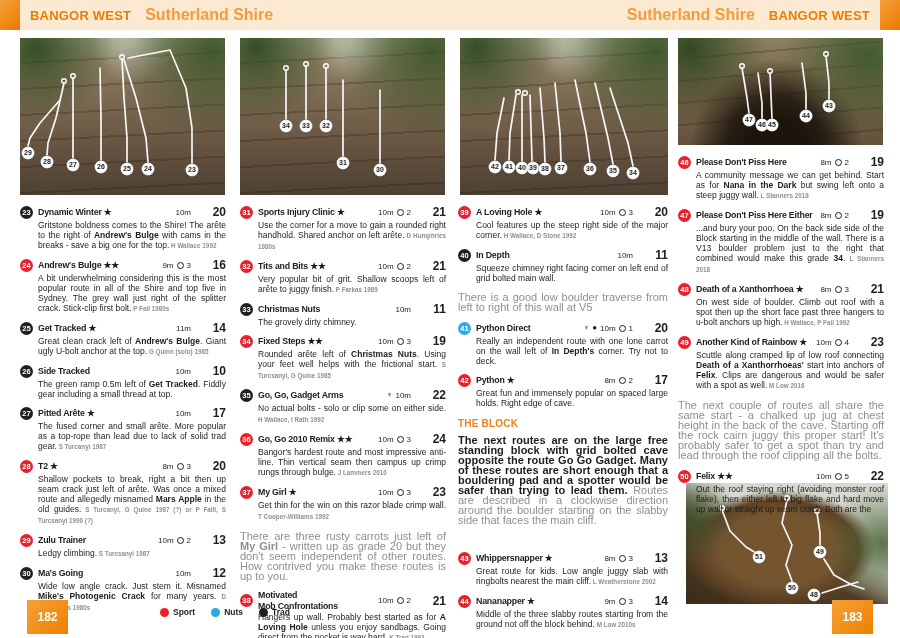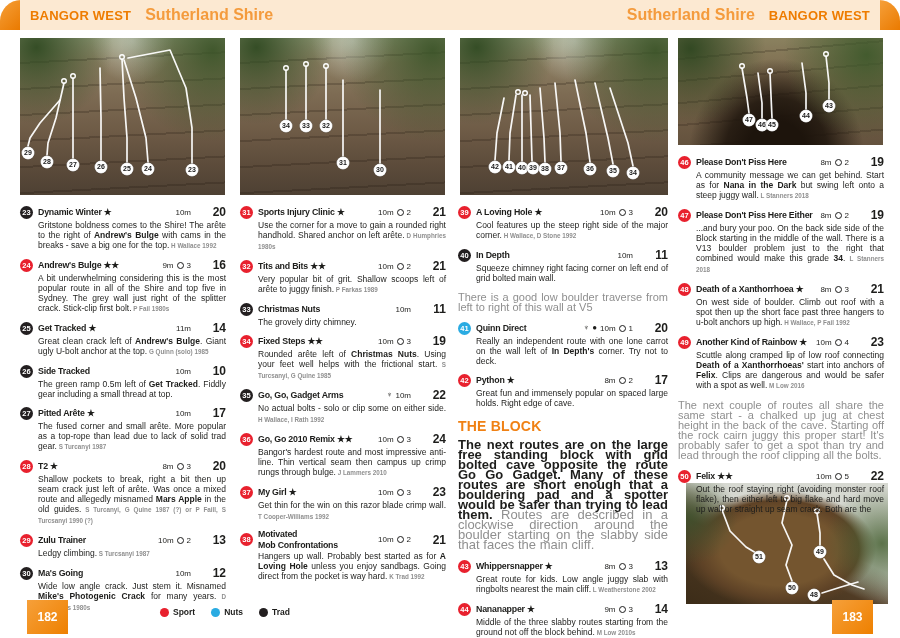--- a/index.html
+++ b/index.html
@@ -1,17 +1,17 @@
 <!DOCTYPE html>
 <html><head>
 <meta charset="utf-8">
 <style>
   html,body{margin:0;padding:0;background:#fff;}
   #spread{position:relative;width:900px;height:638px;background:#fff;overflow:hidden;
-    font-family:"Liberation Sans",sans-serif;color:#1d1d1b;border-radius:21px;}
+    font-family:"Liberation Sans",sans-serif;color:#1d1d1b;}
   
   .band{position:absolute;left:0;top:0;width:900px;height:30px;background:#fce9d2;}
   .corner{position:absolute;top:0;width:20px;height:30px;background:linear-gradient(135deg,#f6a03a,#ea7a00);}
   #corner-l{left:0}#corner-r{right:0}
   .hgroup{position:absolute;top:0;height:30px;display:flex;align-items:center;gap:14px;}
   #hl{left:30px}#hr{right:30px}
   .htitle{font-size:13px;font-weight:bold;color:#ee7c00;letter-spacing:.2px;}
   .hsub{font-size:16px;font-weight:bold;color:#f49b3d;}
   
   .photo{position:absolute;overflow:hidden;}
@@ -50,22 +50,22 @@
   .badge{width:13px;height:13px;border-radius:50%;color:#fff;font-size:7.5px;font-weight:bold;
     display:flex;align-items:center;justify-content:center;flex-shrink:0;}
   .rname{font-size:8.8px;font-weight:bold;letter-spacing:-.2px;flex:1;line-height:10.5px;}
   .rmeta{display:flex;align-items:center;gap:3px;font-size:8px;color:#1d1d1b;margin-right:12px;white-space:nowrap;}
   .bring{width:5px;height:5px;border:1.4px solid #1c1c1c;border-radius:50%;display:inline-block;}
   .picon{font-size:8px;line-height:8px;}
   .rgrade{font-size:12px;font-weight:bold;width:18px;text-align:right;}
   .rdesc{margin-left:18px;font-size:8.5px;line-height:10px;text-align:justify;margin-top:1px;}
   .credit{font-size:6.3px;color:#8f8f8f;font-weight:bold;}
   .note{font-size:11px;line-height:10px;color:#8f8f8f;text-align:justify;margin:9px 0;}
-  .blockhead{font-size:14px;font-weight:bold;color:#f08114;margin:10px 0 6px 0;letter-spacing:.2px;}
-  .para{font-size:13px;line-height:10px;text-align:justify;margin-bottom:9px;}
+  .blockhead{font-size:10px;font-weight:bold;color:#f08114;margin:10px 0 6px 0;letter-spacing:.2px;}
+  .para{font-size:11px;line-height:10px;text-align:justify;margin-bottom:26px;}
   .para .pbold{font-weight:bold;}
   .para .pgrey{color:#8f8f8f;}
   
   .pagebox{position:absolute;width:41px;height:34px;top:600px;background:linear-gradient(135deg,#f6a03a,#ee8000);
     color:#fff;font-size:12px;font-weight:bold;display:flex;align-items:center;justify-content:center;}
   #pb-l{left:27px}#pb-r{left:832px}
   .legend{position:absolute;left:0;width:450px;top:607px;display:flex;justify-content:center;gap:16px;}
   .litem{display:flex;align-items:center;gap:4px;font-size:8.5px;font-weight:bold;color:#1d1d1b;}
   .ldot{width:9px;height:9px;border-radius:50%;}
 </style>
@@ -394,20 +394,21 @@
           <span class="rname">My Girl<span class="stars"> ★</span></span>
           <span class="rmeta">
             <span>10m</span>
             <span class="bring"></span>
             <span>3</span>
           </span>
           <span class="rgrade">23</span>
         </div>
         <div class="rdesc">Get thin for the win on this razor blade crimp wall.<span class="credit"> T Cooper-Williams 1992</span></div>
       </div>
+      <div class="note">There are three rusty carrots just left of <b>My Girl</b> - written up as grade 20 but they don't seem independent of other routes. How contrived you make these routes is up to you.</div>
       <div class="route">
         <div class="rhead">
           <span class="badge" style="background: rgb(232, 33, 46);">38</span>
           <span class="rname">Motivated<br>Mob Confrontations</span>
           <span class="rmeta">
             <span>10m</span>
             <span class="bring"></span>
             <span>2</span>
           </span>
           <span class="rgrade">21</span>
@@ -437,21 +438,21 @@
             <span>10m</span>
           </span>
           <span class="rgrade">11</span>
         </div>
         <div class="rdesc">Squeeze chimney right facing corner on left end of grid bolted main wall.</div>
       </div>
       <div class="note">There is a good low boulder traverse from left to right of this wall at V5</div>
       <div class="route">
         <div class="rhead">
           <span class="badge" style="background: rgb(42, 171, 226);">41</span>
-          <span class="rname">Quinn Direct</span>
+          <span class="rname">Python Direct</span>
           <span class="rmeta">
             <span class="picon">♆</span>
             <span class="picon">●</span>
             <span>10m</span>
             <span class="bring"></span>
             <span>1</span>
           </span>
           <span class="rgrade">20</span>
         </div>
         <div class="rdesc">Really an independent route with one lone carrot on the wall left of <b>In Depth's</b> corner. Try not to deck.</div>

